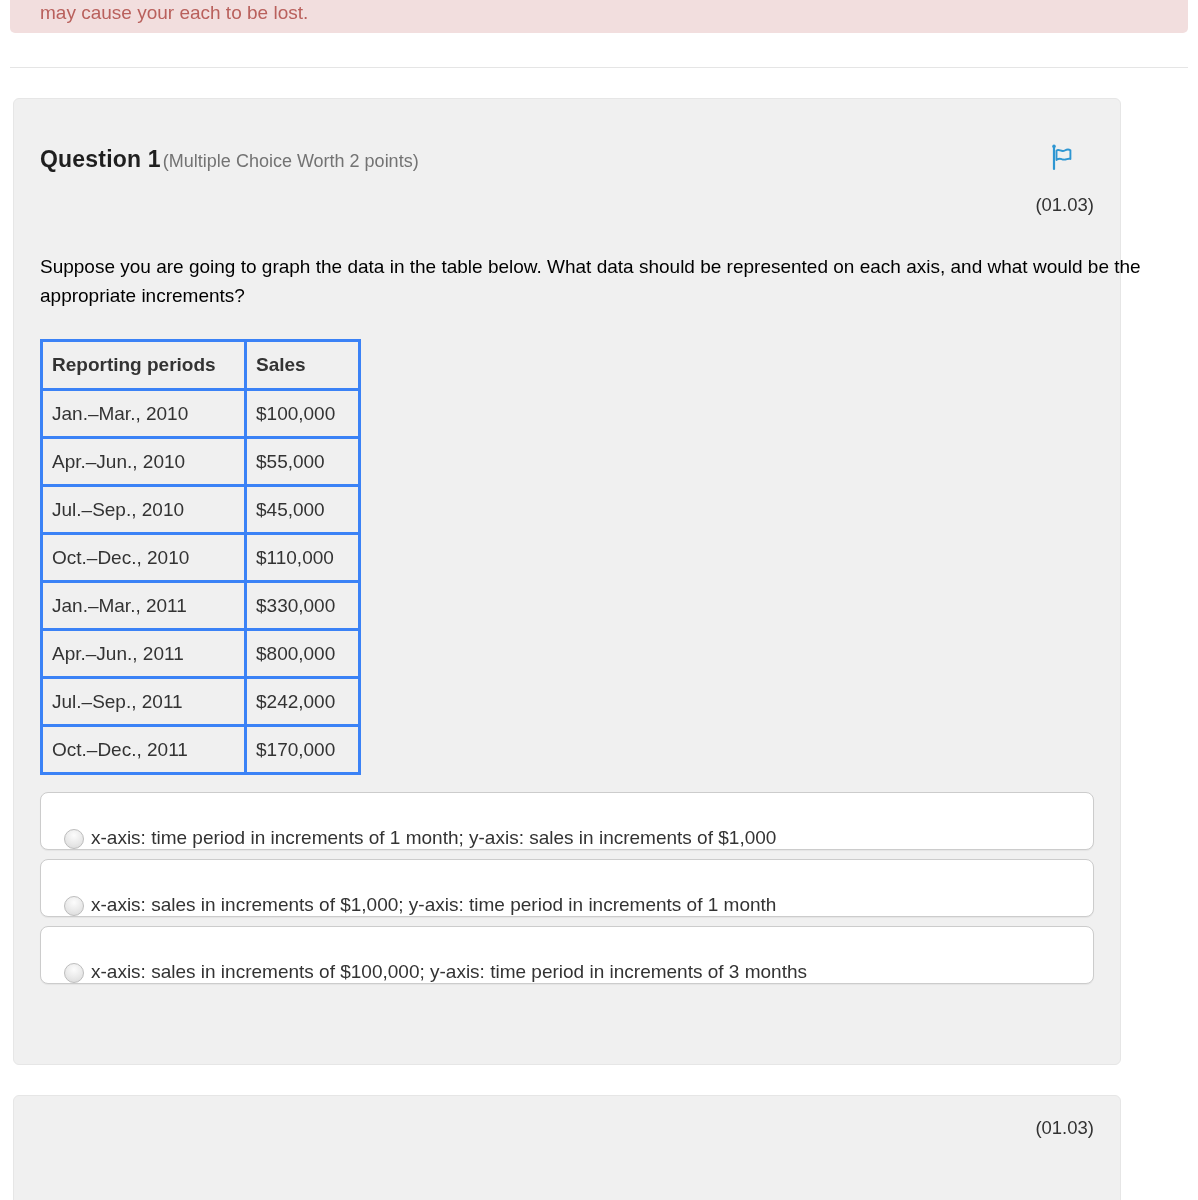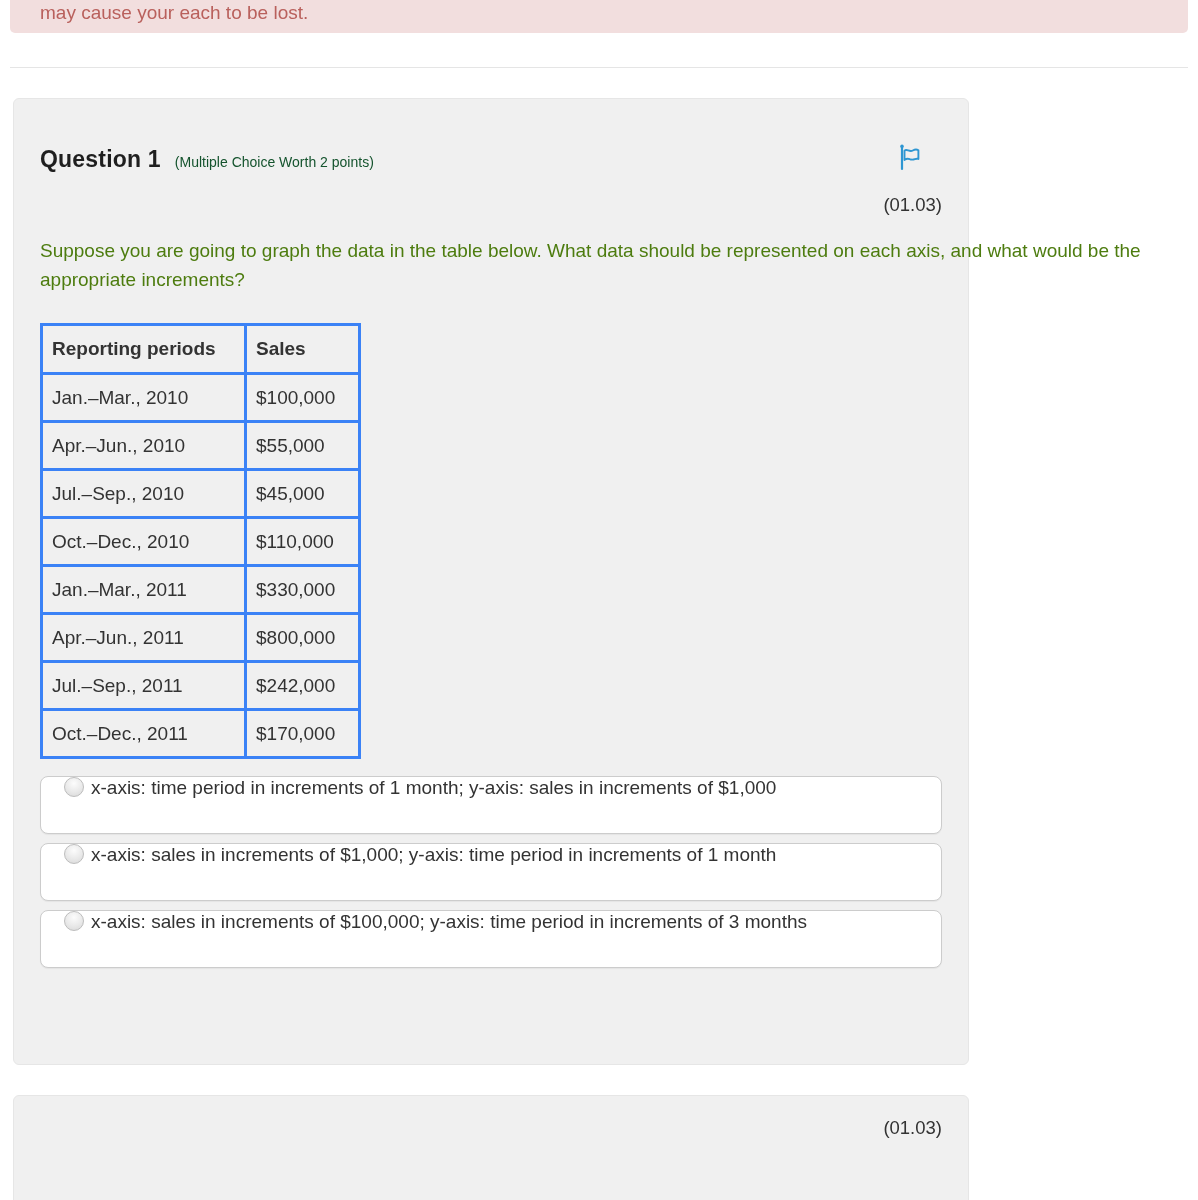--- a/index.html
+++ b/index.html
@@ -39,21 +39,21 @@
     left: 10px;
     width: 1178px;
     height: 1px;
     background: #e5e5e5;
   }
 
   
   .card {
     position: absolute;
     left: 13px;
-    width: 956px;
+    width: 1108px;
     box-sizing: border-box;
     background: #f0f0f0;
     border: 1px solid #e6e6e6;
     border-radius: 6px;
     padding: 0 26px;
   }
   .card-q1 { top: 98px;  height: 967px; }
   .card-q2 { top: 1095px; height: 140px; }
 
   .q-header {
@@ -63,23 +63,23 @@
     align-items: baseline;
   }
   .q-title {
     margin: 0;
     font-size: 23px;
     font-weight: 700;
     color: #1f1f1f;
     letter-spacing: 0.2px;
   }
   .q-meta {
-    font-size: 14px;
-    color: #14532d;
-    margin-left: 14px;
+    font-size: 18px;
+    color: #737373;
+    margin-left: 2px;
   }
   .flag-btn {
     position: absolute;
     right: 18px;
     top: 44px;
     width: 30px;
     height: 30px;
     background: transparent;
     border: none;
     padding: 0;
@@ -87,24 +87,24 @@
   }
 
   .q-code {
     margin-top: 21px;
     font-size: 18.5px;
     color: #333;
     text-align: right;
   }
 
   .q-prompt {
-    margin: 20px 0 0 0;
+    margin: 36px 0 0 0;
     font-size: 19px;
     line-height: 29px;
-    color: #4d7c0f;
+    color: #000000;
     width: 1105px;
   }
 
   
   .data-table {
     margin-top: 29px;
     border-collapse: collapse;
     font-size: 19px;
     color: #333;
   }
@@ -126,21 +126,21 @@
   
   .options { margin-top: 17px; }
   .option {
     height: 58px;
     box-sizing: border-box;
     background: #ffffff;
     border: 1px solid #cccccc;
     border-radius: 8px;
     margin-bottom: 9px;
     display: flex;
-    align-items: flex-start;
+    align-items: flex-end;
     padding-left: 23px;
     box-shadow: 0 1px 1px rgba(0,0,0,0.05);
     cursor: pointer;
   }
   .radio {
     width: 18px;
     height: 18px;
     border-radius: 50%;
     border: 1px solid #bdbdbd;
     background: radial-gradient(circle at 50% 30%, #fcfcfc 0%, #e9e9e9 55%, #d7d7d7 100%);

